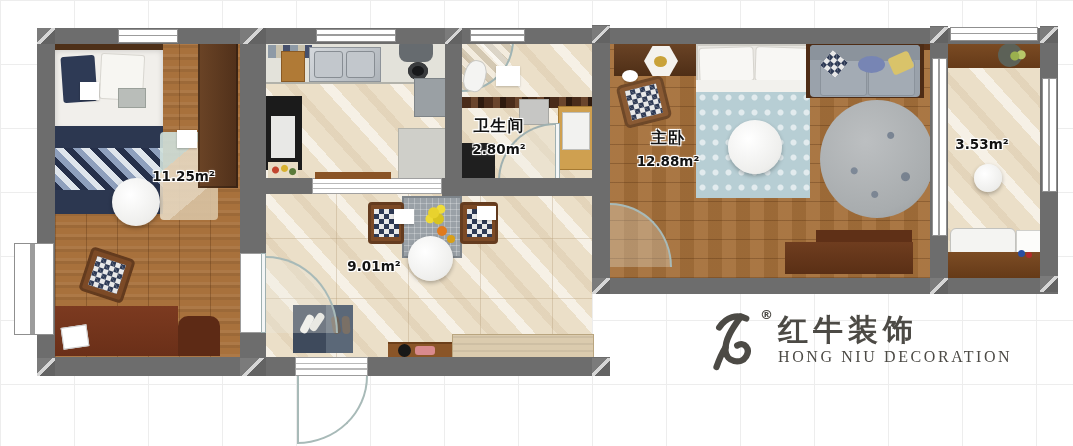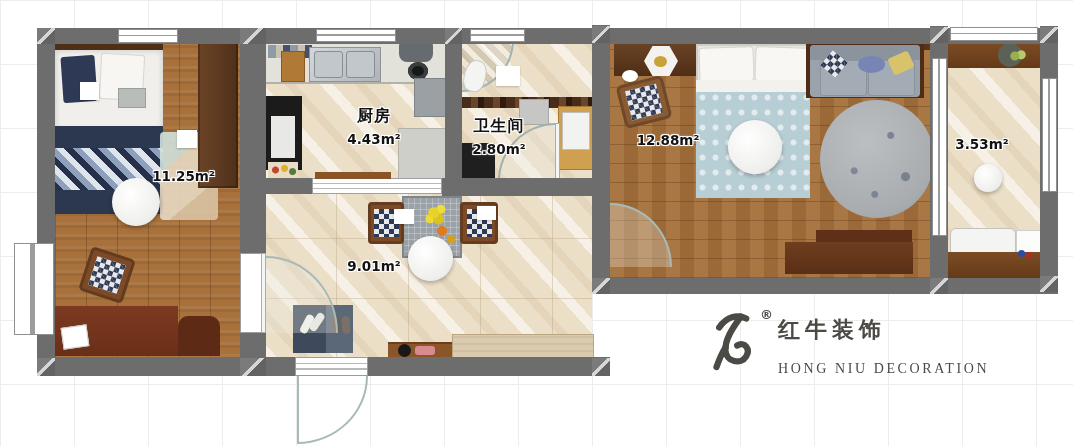--- a/index.html
+++ b/index.html
@@ -39,22 +39,22 @@
     text-shadow:-1px -1px 0 #fff,1px -1px 0 #fff,-1px 1px 0 #fff,1px 1px 0 #fff,0 0 3px #fff;}
   .lbl-name{font-size:16px;font-weight:bold;letter-spacing:1px;}
   .lbl-area{font-size:13.5px;font-weight:bold;margin-top:4px;}
   .chev{background:repeating-linear-gradient(45deg,#26304a 0 6px,#8fa0bd 6px 12px,#dfe5ec 12px 18px);}
   .honey{background-color:#b7ced4;background-image:radial-gradient(circle at 50% 50%, rgba(255,255,255,.6) 0 2.5px, transparent 3.5px);background-size:13px 15px;}
   .checker{background-image:
     linear-gradient(45deg,#2e3a55 25%,transparent 25% 75%,#2e3a55 75%),
     linear-gradient(45deg,#2e3a55 25%,#e8e8e8 25% 75%,#2e3a55 75%);
     background-size:10px 10px;background-position:0 0,5px 5px;}
   .logo{position:absolute;left:712px;top:303px;width:250px;height:72px;color:#4c4a45;}
-  .logo-cn{font-size:22px;font-weight:bold;letter-spacing:5px;line-height:30px;}
-  .logo-en{font-family:"Liberation Serif",serif;font-size:14px;letter-spacing:2.6px;margin-top:16px;white-space:nowrap;}
+  .logo-cn{font-size:30px;font-weight:bold;letter-spacing:5px;line-height:30px;}
+  .logo-en{font-family:"Liberation Serif",serif;font-size:16px;letter-spacing:2.6px;margin-top:3px;white-space:nowrap;}
 </style>
 </head>
 <body>
 
 <div id="plan">
 
   <div class="floor wood-v" style="left:55px;top:44px;width:185px;height:313px"></div>
   <div class="floor tile" style="left:266px;top:44px;width:179px;height:136px"></div>
   <div class="floor tile" style="left:462px;top:40px;width:130px;height:140px"></div>
   <div class="floor tile tile-grid" style="left:264px;top:178px;width:328px;height:180px"></div>
@@ -210,29 +210,26 @@
   <div class="cap" style="left:37px;top:358px;width:18px;height:18px"></div>
   <div class="cap" style="left:240px;top:358px;width:26px;height:18px"></div>
   <div class="cap" style="left:592px;top:358px;width:18px;height:18px"></div>
   <div class="cap" style="left:592px;top:278px;width:18px;height:16px"></div>
   <div class="cap" style="left:930px;top:278px;width:18px;height:16px"></div>
   <div class="cap" style="left:1040px;top:276px;width:18px;height:16px"></div>
 
   <div class="lbl" style="left:136px;top:164px;width:95px">
     <div class="lbl-area">11.25m²</div>
   </div>
-  <div class="lbl" style="left:328px;top:106px;width:92px">
-    <div class="lbl-name">厨房</div>
-    <div class="lbl-area">4.43m²</div>
-  </div>
   <div class="lbl" style="left:444px;top:116px;width:110px">
     <div class="lbl-name">卫生间</div>
     <div class="lbl-area">2.80m²</div>
   </div>
   <div class="lbl" style="left:618px;top:128px;width:100px">
+    <div class="lbl-name">主卧</div>
     <div class="lbl-area">12.88m²</div>
   </div>
   <div class="lbl" style="left:936px;top:132px;width:92px">
     <div class="lbl-area">3.53m²</div>
   </div>
   <div class="lbl" style="left:328px;top:254px;width:92px">
     <div class="lbl-area">9.01m²</div>
   </div>
 
   <div class="logo">

